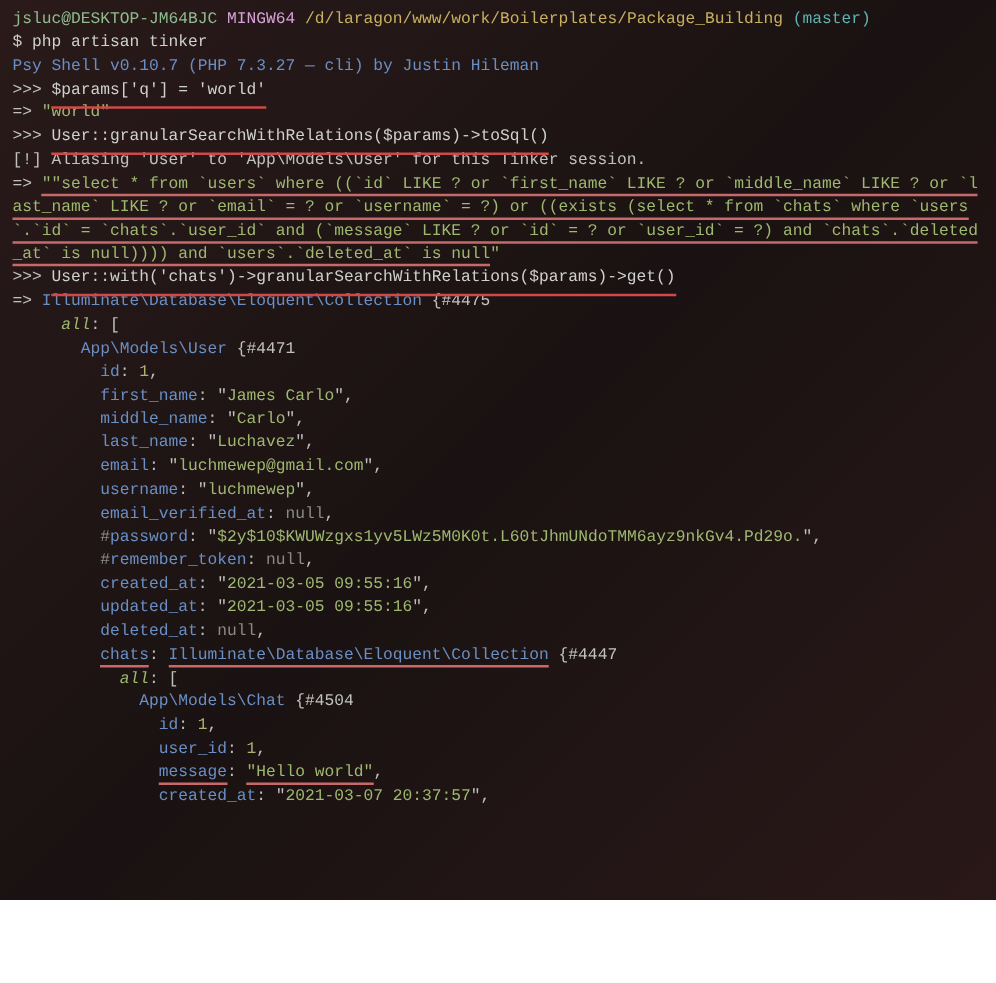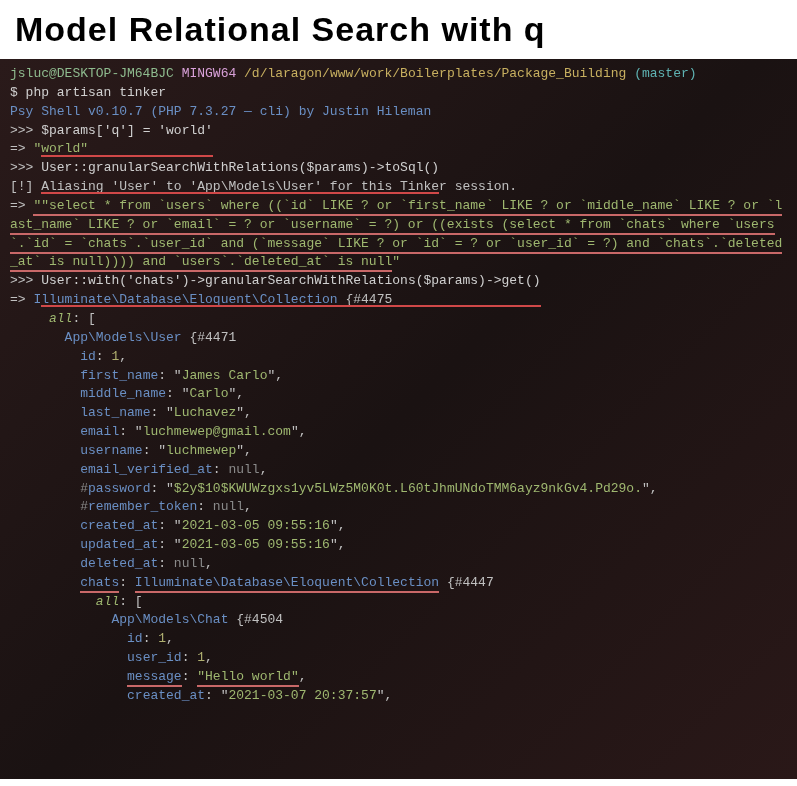--- a/index.html
+++ b/index.html
@@ -47,33 +47,32 @@
     .c-key { color: #6a8fc4; margin-top: 16px; }
     .c-num { color: #b0b070; }
     .c-null { color: #8a8a8a; }
     .c-hash { color: #8a8a8a; }
     .c-all { color: #9fb870; font-style: italic; }
     .c-notice { color: #c0c0c0; }
     .c-class { color: #6a8fc4; }
     .underline-red {
       position: relative;
       border-bottom: 2px solid #d04848;
-      padding-bottom: 17px;
+      padding-bottom: 6px;
     }
     .underline-red-light {
       position: relative;
       border-bottom: 2px solid #c96868;
       padding-bottom: 1px;
     }
   </style>
 </head>
 <body>
 <div class="container">
 
-<div class="title">Model Relational Search with q</div>
 
 <div class="terminal"><span class="c-user">jsluc@DESKTOP-JM64BJC</span> <span class="c-env">MINGW64</span> <span class="c-path">/d/laragon/www/work/Boilerplates/Package_Building</span> <span class="c-branch">(master)</span>
 <span class="c-prompt">$ php artisan tinker</span>
 <span class="c-blue">Psy Shell v0.10.7 (PHP 7.3.27 — cli) by Justin Hileman</span>
 <span class="c-output">&gt;&gt;&gt; </span><span class="c-input underline-red">$params['q'] = 'world'</span>
 <span class="c-output">=&gt; </span><span class="c-string">"</span><span class="c-string">world</span><span class="c-string">"</span>
 <span class="c-output">&gt;&gt;&gt; </span><span class="c-input underline-red">User::granularSearchWithRelations($params)-&gt;toSql()</span>
 <span class="c-notice">[!] Aliasing 'User' to 'App\Models\User' for this Tinker session.</span>
 <span class="c-output">=&gt; </span><span class="c-string underline-red-light"><span>"</span><span>"select * from `users` where ((`id` LIKE ? or `first_name` LIKE ? or `middle_name` LIKE ? or `last_name` LIKE ? or `email` = ? or `username` = ?) or ((exists (select * from `chats` where `users`.`id` = `chats`.`user_id` and (`message` LIKE ? or `id` = ? or `user_id` = ?) and `chats`.`deleted_at` is null)))) and `users`.`deleted_at` is null</span></span><span class="c-string">"</span>
 <span class="c-output">&gt;&gt;&gt; </span><span class="c-input underline-red">User::with('chats')-&gt;granularSearchWithRelations($params)-&gt;get()</span>

